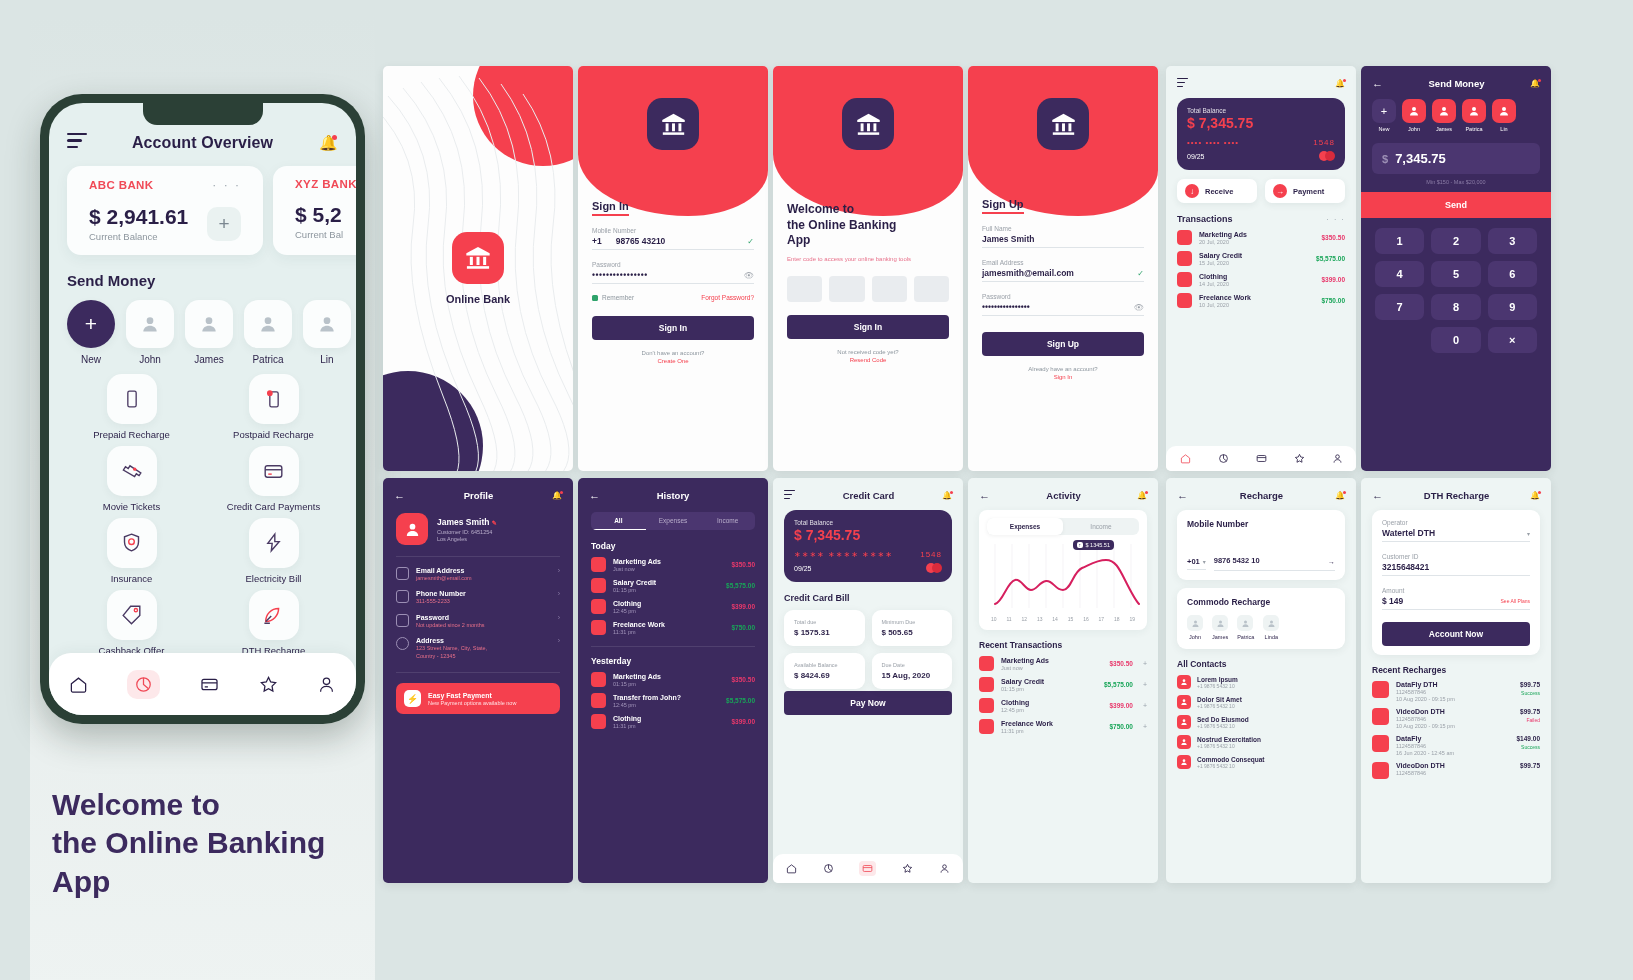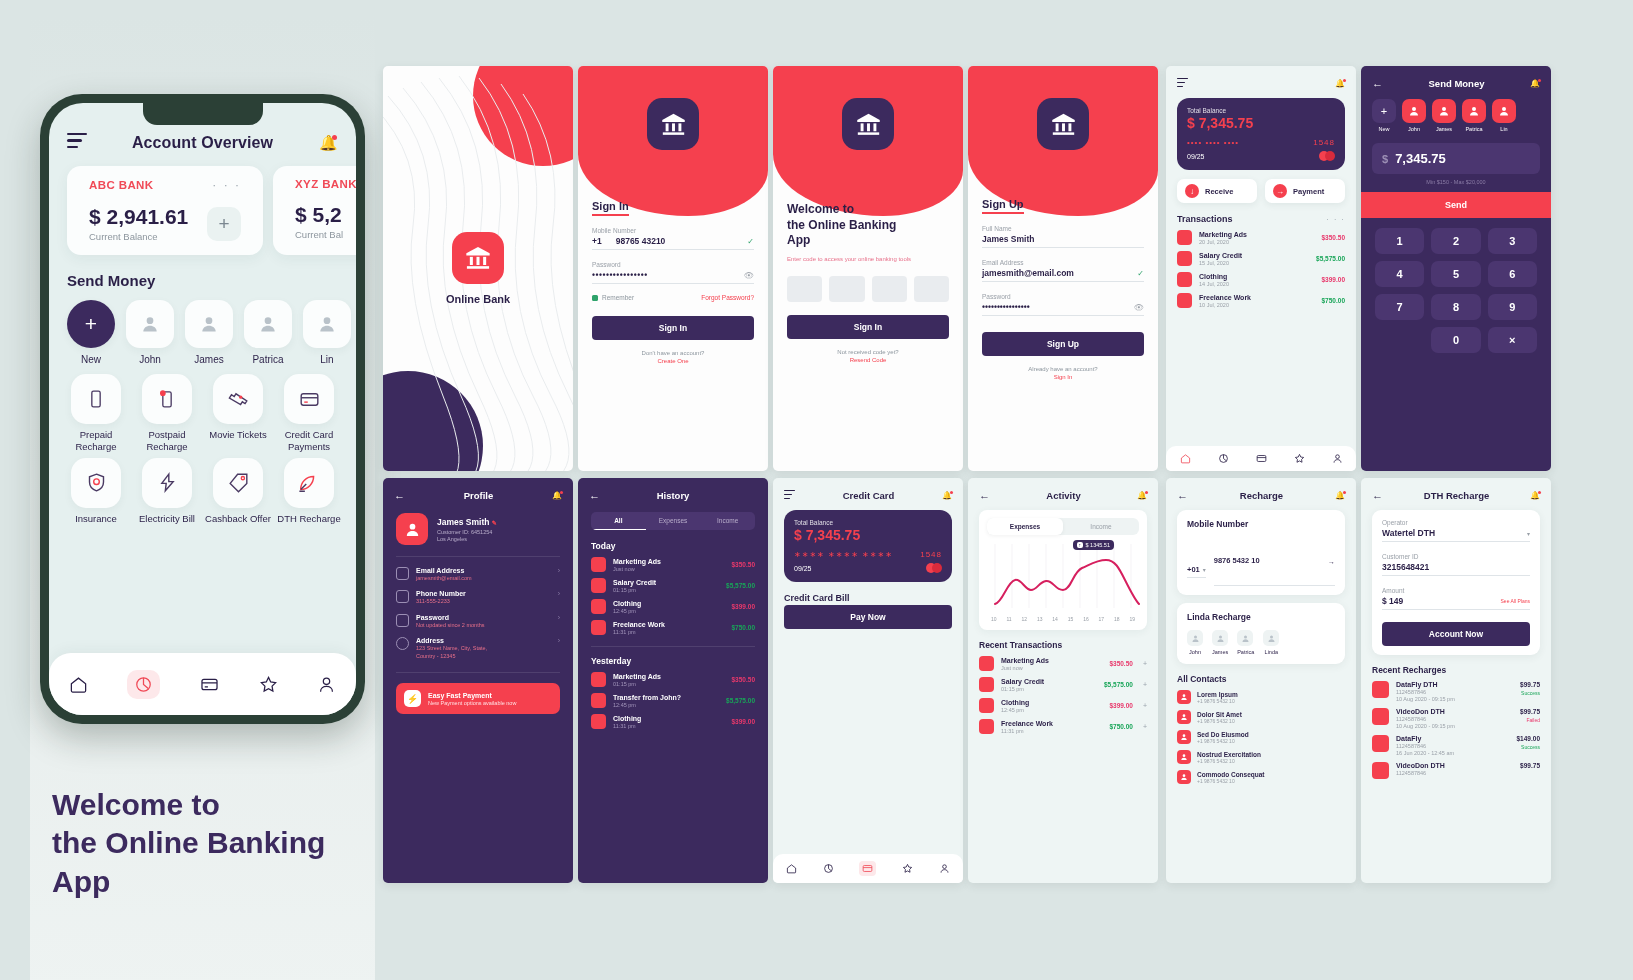--- a/index.html
+++ b/index.html
@@ -47,21 +47,21 @@
   .bal-row{display:flex;align-items:center;justify-content:space-between;margin-top:13px;}
   .bal-amt{font-size:21px;font-weight:bold;color:#2a1f47;}
   .bal-lab{font-size:9.5px;color:#8d969e;margin-top:2px;}
   .plus-sq{width:34px;height:34px;border-radius:10px;background:#eaf2f1;color:#7b8790;display:flex;align-items:center;justify-content:center;font-size:19px;}
   .sec-title{font-size:15px;font-weight:bold;color:#2a1f47;padding:17px 0 0 18px;}
   .people-row{display:flex;gap:11px;padding:11px 0 0 18px;}
   .person{text-align:center;width:48px;}
   .p-av{width:48px;height:48px;border-radius:14px;background:#fbfdfd;display:flex;align-items:center;justify-content:center;box-shadow:0 3px 9px rgba(40,60,60,.05);}
   .p-av.new{background:#3c2a5e;border-radius:50%;color:#fff;font-size:21px;}
   .p-lab{font-size:10px;color:#2a1f47;margin-top:6px;}
-  .svc-grid{display:grid;grid-template-columns:repeat(4,1fr);gap:5px;padding:9px 14px 0;}
+  .svc-grid{display:grid;grid-template-columns:repeat(2,1fr);gap:5px;padding:9px 14px 0;}
   .svc{text-align:center;}
   .svc-ic{width:50px;height:50px;margin:0 auto;border-radius:15px;background:#fbfdfd;display:flex;align-items:center;justify-content:center;box-shadow:0 3px 9px rgba(40,60,60,.05);}
   .svc-lab{font-size:9.5px;color:#2a1f47;line-height:1.25;margin-top:5px;}
   .tabbar{position:absolute;bottom:0;left:0;right:0;height:62px;background:#fff;border-top-left-radius:22px;border-top-right-radius:22px;
     display:flex;align-items:center;justify-content:space-around;box-shadow:0 -3px 14px rgba(40,60,60,.05);}
   .tabbar .ti{color:#2a1f47;}
   .tabbar .ti.act{background:#fde8ea;border-radius:10px;padding:5px 7px;}
   #hero-head{position:absolute;left:22px;top:770px;width:320px;font-size:30px;font-weight:bold;color:#3c2a5e;line-height:1.28;}
 
   
@@ -806,20 +806,38 @@
             <span>∗∗∗∗   ∗∗∗∗   ∗∗∗∗</span>
             <span>1548</span>
           </div>
         <div class="cb-d">09/25</div>
         <div class="mc">
             <b></b>
             <b></b>
           </div>
       </div>
       <div style="font-size:9px;font-weight:bold;margin-top:11px">Credit Card Bill</div>
+      <div style="display:grid;grid-template-columns:1fr 1fr;gap:7px;margin-top:7px;">
+        <div class="wcard">
+            <div class="mini">Total due</div>
+            <div style="font-size:8px;font-weight:bold;margin-top:3px">$ 1575.31</div>
+          </div>
+        <div class="wcard">
+            <div class="mini">Minimum Due</div>
+            <div style="font-size:8px;font-weight:bold;margin-top:3px">$ 505.65</div>
+          </div>
+        <div class="wcard">
+            <div class="mini">Available Balance</div>
+            <div style="font-size:8px;font-weight:bold;margin-top:3px">$ 8424.69</div>
+          </div>
+        <div class="wcard">
+            <div class="mini">Due Date</div>
+            <div style="font-size:8px;font-weight:bold;margin-top:3px">15 Aug, 2020</div>
+          </div>
+      </div>
       <div class="btn-dark" style="margin-top:2px">Pay Now</div>
     </div>
     <div style="position:absolute;bottom:0;left:0;right:0;background:#fff;border-top-left-radius:10px;border-top-right-radius:10px;" class="minitab">
       <svg width="11" height="11" viewBox="0 0 24 24" fill="none" stroke="#2a1f47" stroke-width="1.8">
           <path d="M3 11l9-7 9 7v9a1.5 1.5 0 01-1.5 1.5h-15A1.5 1.5 0 013 20z"></path>
         </svg>
       <svg width="11" height="11" viewBox="0 0 24 24" fill="none" stroke="#2a1f47" stroke-width="1.8">
           <circle cx="12" cy="12" r="8.5"></circle>
           <path d="M12 3.5V12l6 5"></path>
         </svg>
@@ -930,28 +948,28 @@
       <div class="ttl">Recharge</div>
       <div class="bl">🔔<span class="d"></span></div>
     </div>
     <div style="margin:9px 11px 0;" class="wcard">
       <div style="font-size:8.5px;font-weight:bold">Mobile Number</div>
       <div style="display:flex;align-items:center;gap:8px;margin-top:27px">
         <div style="display:flex;align-items:center;gap:3px;border-bottom:1px solid #dfe4e8;padding-bottom:3px">
           <span style="font-size:7.5px;font-weight:bold">+01</span>
           <span style="font-size:6px;color:#9aa0a8">▾</span>
         </div>
-        <div style="flex:1;border-bottom:1px solid #dfe4e8;padding-bottom:20px;display:flex;align-items:flex-end;justify-content:space-between">
+        <div style="flex:1;border-bottom:1px solid #dfe4e8;padding-bottom:5px;display:flex;align-items:flex-end;justify-content:space-between">
           <span style="font-size:7.5px;font-weight:bold">9876 5432 10</span>
           <span style="font-size:7px;color:#2a1f47">→</span>
         </div>
       </div>
     </div>
     <div style="margin:8px 11px 0;" class="wcard">
-      <div style="font-size:8.5px;font-weight:bold">Linda Recharge</div>
+      <div style="font-size:8.5px;font-weight:bold">Commodo Recharge</div>
       <div style="display:flex;gap:9px;margin-top:8px">
         <div style="text-align:center">
             <div class="sm-av">
               <svg width="9" height="9" viewBox="0 0 24 24" fill="#b9c2c9">
                 <circle cx="12" cy="8" r="4"></circle>
                 <path d="M4 21c0-4.4 3.6-7 8-7s8 2.6 8 7z"></path>
               </svg>
             </div>
             <div style="font-size:5.5px;margin-top:3px">John</div>
           </div>

